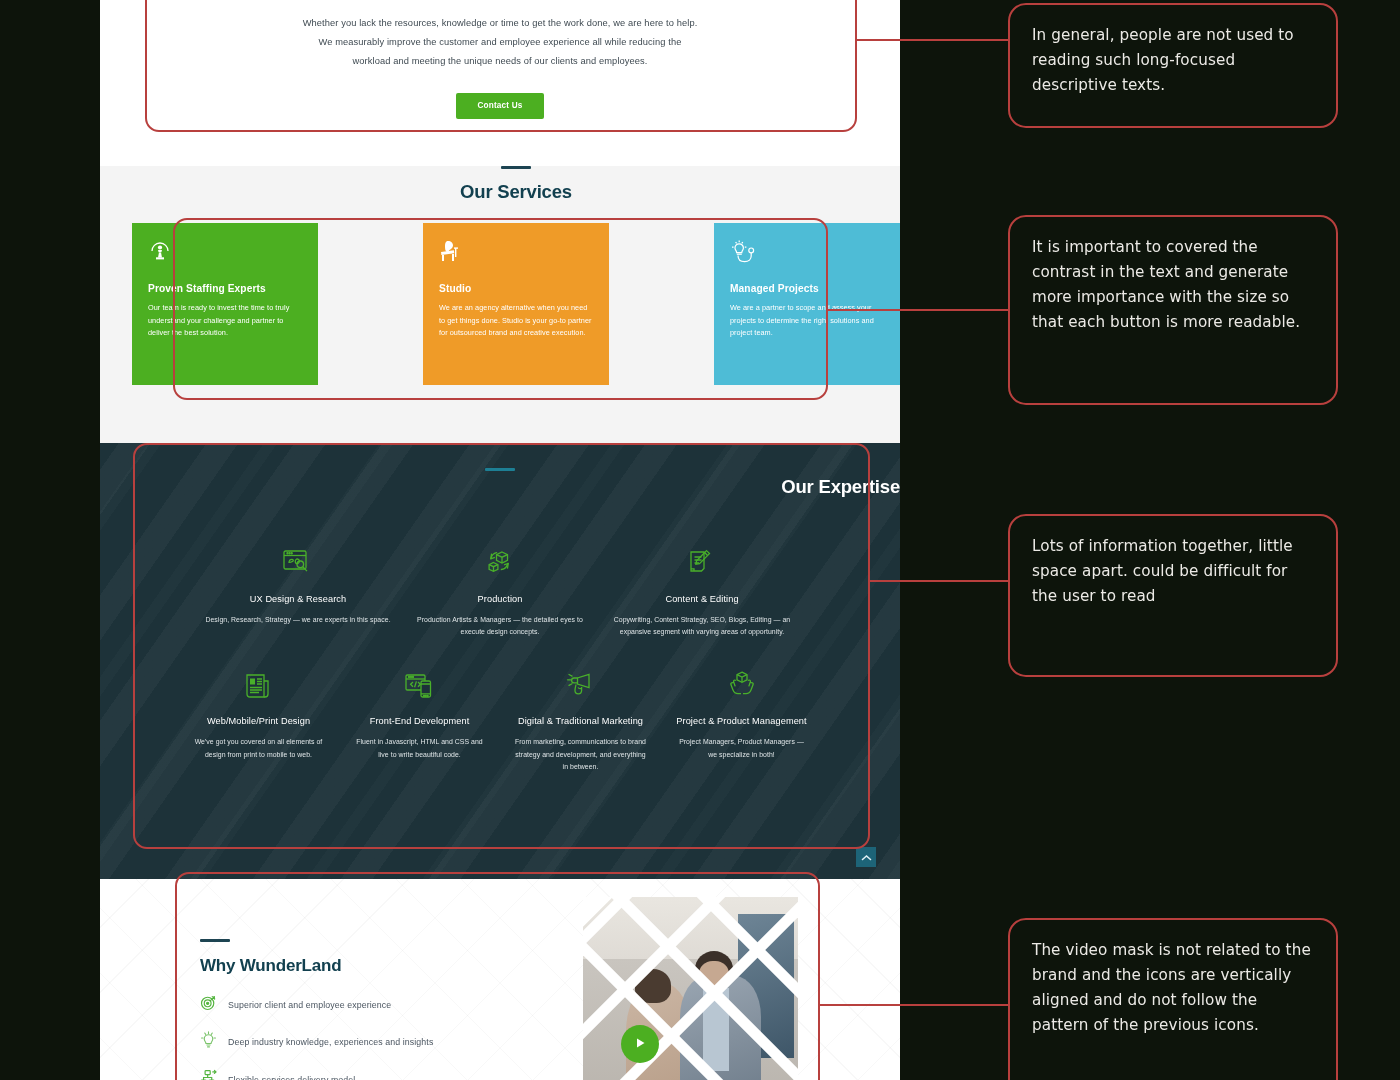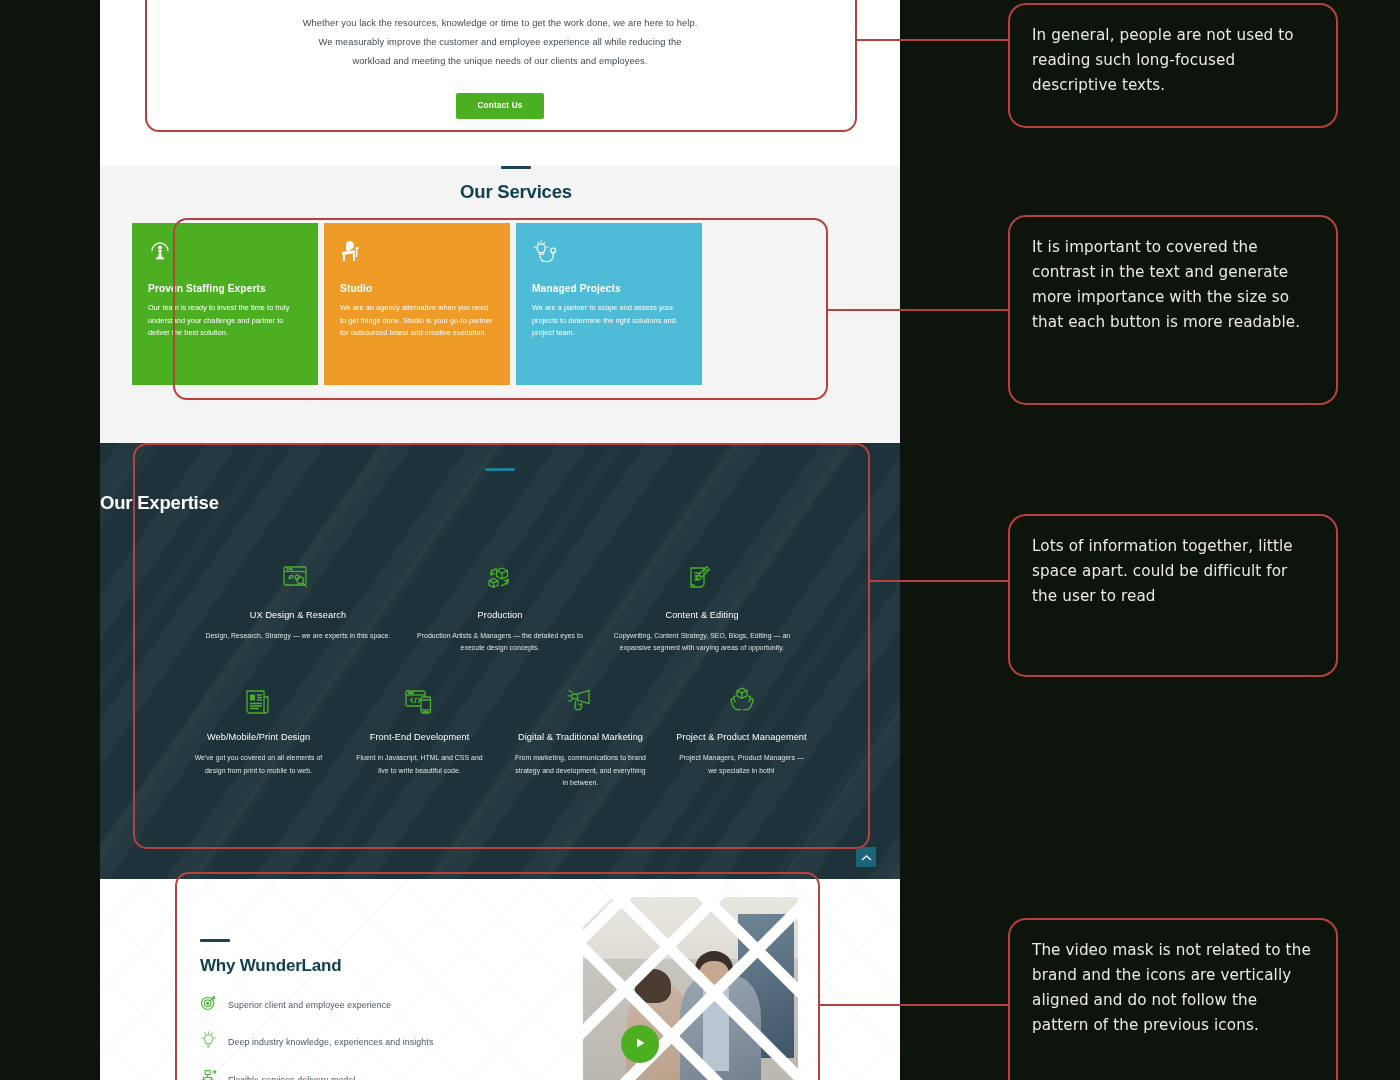--- a/index.html
+++ b/index.html
@@ -29,40 +29,40 @@
   }
 
   
   .sec-services { position: relative; height: 277px; background: #f4f4f4; padding-left: 32px; }
   .rule { width: 30px; height: 3px; background: #1d4452; margin: 0 auto; border-radius: 1px; }
   .sec-services .rule { margin-top: 24px; }
   .h2-dark {
     text-align: center; font-size: 18.5px; font-weight: 700; color: #12404f;
     margin-top: 12px; letter-spacing: -.2px;
   }
-  .cards { display: flex; gap: 6px; justify-content: flex-start; margin-top: 20px; }
+  .cards { display: flex; gap: 6px; justify-content: space-between; margin-top: 20px; }
   .card { width: 186px; height: 162px; padding: 16px 16px 0 16px; color: #fff; position: relative; }
   .card.green  { background: #4caf21; }
   .card.orange { background: #ef9b28; }
   .card.blue   { background: #4ebcd6; }
   .card .cicon { height: 30px; margin-bottom: 14px; }
   .card h3 { font-size: 10.2px; font-weight: 700; letter-spacing: .1px; margin-bottom: 8px; }
   .card p { font-size: 7.3px; line-height: 12.5px; letter-spacing: .05px; }
   .card.blue h3 { margin-top: 8px; }
 
   
   .sec-expertise {
     position: relative; height: 436px; overflow: hidden;
     background:
       repeating-linear-gradient(-55deg, rgba(255,255,255,.035) 0 26px, rgba(255,255,255,0) 26px 72px),
       repeating-linear-gradient(-55deg, rgba(255,255,255,.02) 0 11px, rgba(255,255,255,0) 11px 95px),
       #1d3239;
   }
   .sec-expertise .rule { margin-top: 25px; background: #1d7f94; }
-  .h2-light { text-align: left; font-size: 18.5px; font-weight: 700; color: #ffffff; margin-top: 21px; letter-spacing: -.2px; }
+  .h2-light { text-align: right; font-size: 18.5px; font-weight: 700; color: #ffffff; margin-top: 5px; letter-spacing: -.2px; }
   .exp-row { display: flex; justify-content: center; }
   .exp-row.r1 { margin-top: 44px; gap: 0; }
   .exp-row.r2 { margin-top: 26px; gap: 10px; }
   .exp-item { text-align: center; padding: 0 8px; }
   .exp-row.r1 .exp-item { width: 202px; }
   .exp-row.r2 .exp-item { width: 151px; }
   .exp-icon { height: 40px; display: flex; align-items: flex-end; justify-content: center; margin-bottom: 10px; }
   .exp-item h4 { font-size: 9.2px; font-weight: 400; color: #fff; line-height: 15px; margin-bottom: 7px; letter-spacing: .1px; }
   .exp-item p { font-size: 6.9px; line-height: 12.2px; color: #dfe5e7; letter-spacing: .05px; }
   .scroll-top {

